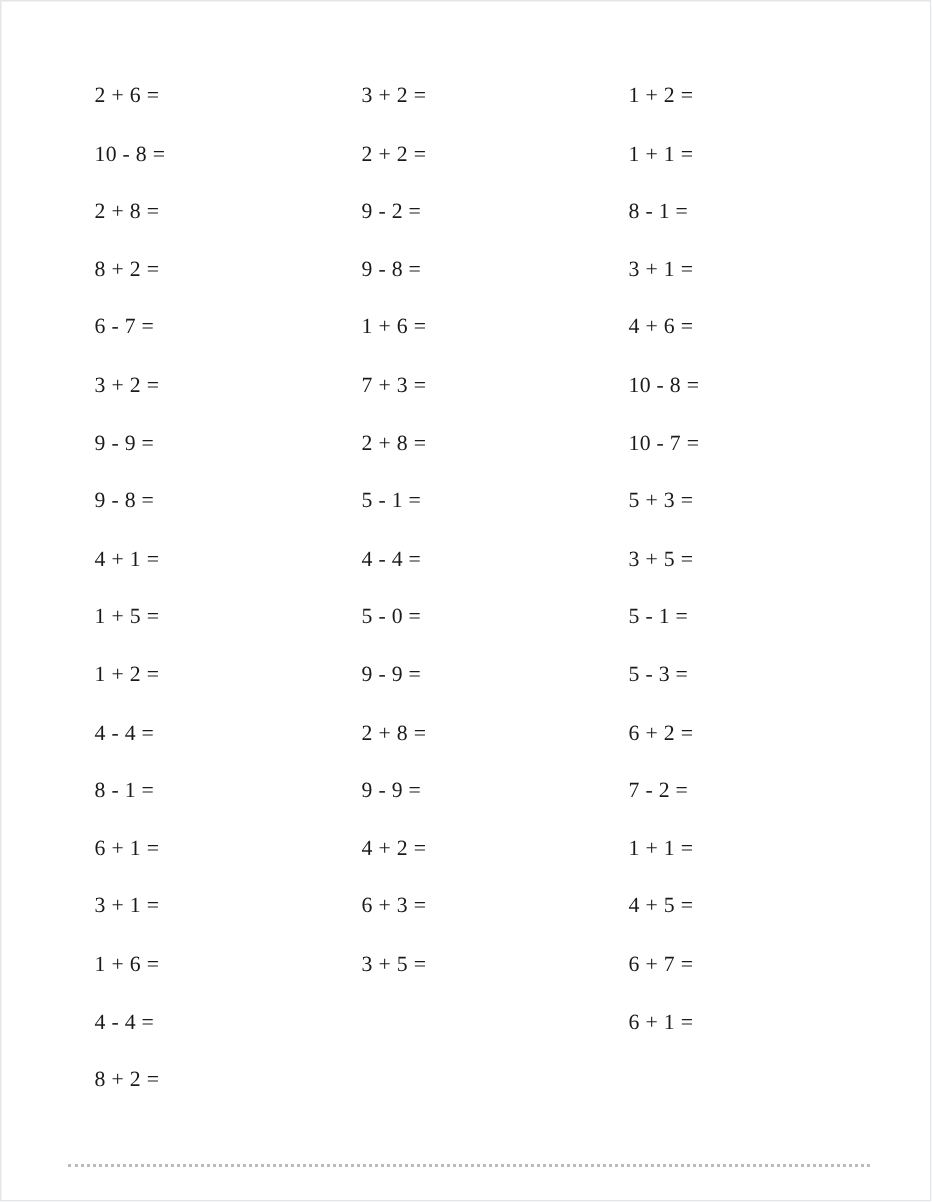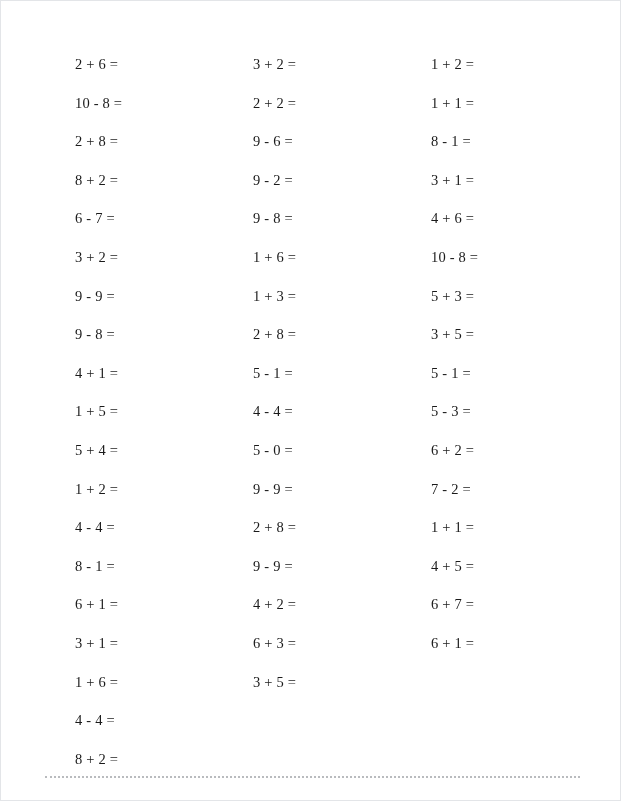--- a/index.html
+++ b/index.html
@@ -18,21 +18,20 @@
     border: 1px solid #e3e5e8;
     box-sizing: border-box;
     overflow: hidden;
   }
   .worksheet {
     position: absolute;
     left: 0;
     top: 0;
     width: 532px;
     height: 762px;
-    margin-left: 12px;
   }
   .columns {
     position: absolute;
     left: 62px;
     top: 44px;
     width: 520px;
     display: flex;
     flex-direction: row;
     align-items: flex-start;
   }
@@ -75,58 +74,57 @@
         <div class="problem-row">2 + 6 =</div>
         <div class="problem-row">10 - 8 =</div>
         <div class="problem-row">2 + 8 =</div>
         <div class="problem-row">8 + 2 =</div>
         <div class="problem-row">6 - 7 =</div>
         <div class="problem-row">3 + 2 =</div>
         <div class="problem-row">9 - 9 =</div>
         <div class="problem-row">9 - 8 =</div>
         <div class="problem-row">4 + 1 =</div>
         <div class="problem-row">1 + 5 =</div>
-        <div class="problem-row">5 + 4 =</div>
         <div class="problem-row">1 + 2 =</div>
         <div class="problem-row">4 - 4 =</div>
         <div class="problem-row">8 - 1 =</div>
         <div class="problem-row">6 + 1 =</div>
         <div class="problem-row">3 + 1 =</div>
         <div class="problem-row">1 + 6 =</div>
         <div class="problem-row">4 - 4 =</div>
         <div class="problem-row">8 + 2 =</div>
       </div>
 
       <div class="problem-column col-2">
         <div class="problem-row">3 + 2 =</div>
         <div class="problem-row">2 + 2 =</div>
-        <div class="problem-row">9 - 6 =</div>
         <div class="problem-row">9 - 2 =</div>
         <div class="problem-row">9 - 8 =</div>
         <div class="problem-row">1 + 6 =</div>
-        <div class="problem-row">1 + 3 =</div>
+        <div class="problem-row">7 + 3 =</div>
         <div class="problem-row">2 + 8 =</div>
         <div class="problem-row">5 - 1 =</div>
         <div class="problem-row">4 - 4 =</div>
         <div class="problem-row">5 - 0 =</div>
         <div class="problem-row">9 - 9 =</div>
         <div class="problem-row">2 + 8 =</div>
         <div class="problem-row">9 - 9 =</div>
         <div class="problem-row">4 + 2 =</div>
         <div class="problem-row">6 + 3 =</div>
         <div class="problem-row">3 + 5 =</div>
       </div>
 
       <div class="problem-column col-3">
         <div class="problem-row">1 + 2 =</div>
         <div class="problem-row">1 + 1 =</div>
         <div class="problem-row">8 - 1 =</div>
         <div class="problem-row">3 + 1 =</div>
         <div class="problem-row">4 + 6 =</div>
         <div class="problem-row">10 - 8 =</div>
+        <div class="problem-row">10 - 7 =</div>
         <div class="problem-row">5 + 3 =</div>
         <div class="problem-row">3 + 5 =</div>
         <div class="problem-row">5 - 1 =</div>
         <div class="problem-row">5 - 3 =</div>
         <div class="problem-row">6 + 2 =</div>
         <div class="problem-row">7 - 2 =</div>
         <div class="problem-row">1 + 1 =</div>
         <div class="problem-row">4 + 5 =</div>
         <div class="problem-row">6 + 7 =</div>
         <div class="problem-row">6 + 1 =</div>

